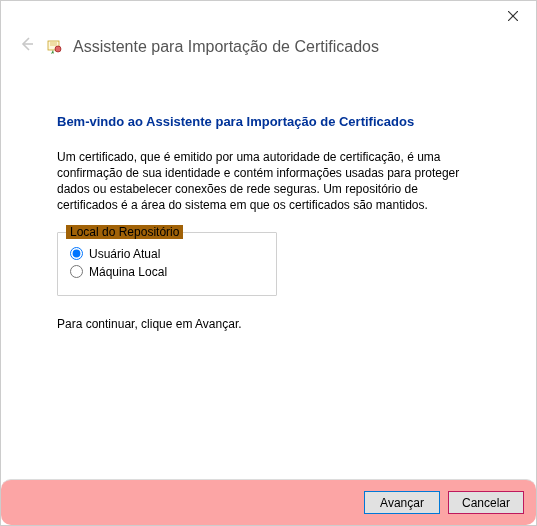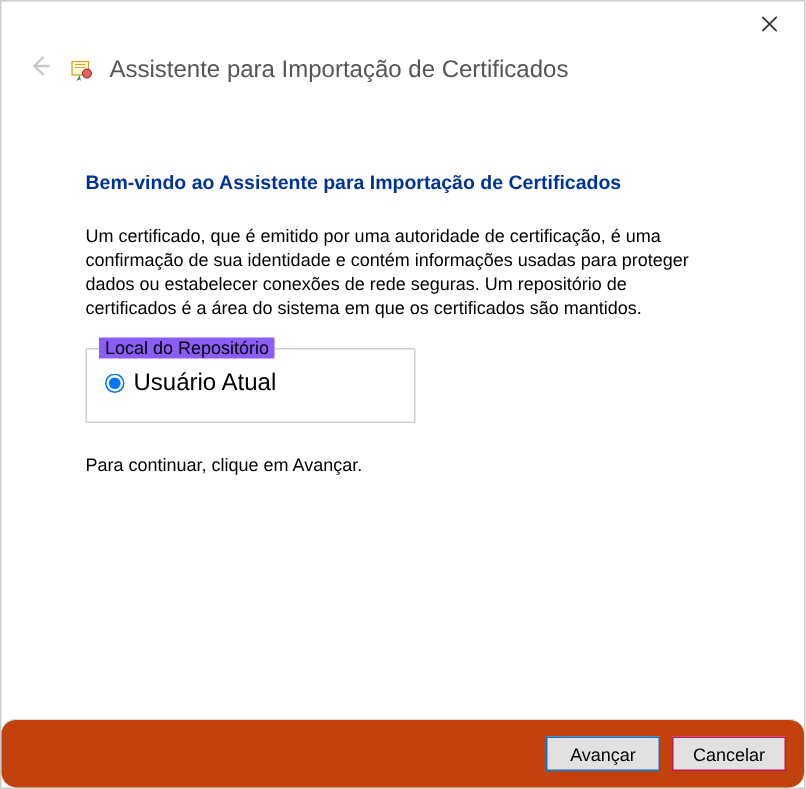--- a/index.html
+++ b/index.html
@@ -78,46 +78,46 @@
       padding: 10px 12px 12px 12px;
       width: 220px;
       position: relative;
       margin-top: 4px;
       margin-bottom: 20px;
     }
     .groupbox-title {
       position: absolute;
       top: -8px;
       left: 8px;
-      background: #8b5cf6;
+      background: #a16207;
       padding: 0 4px;
       font-size: 12px;
       color: #000;
     }
     .radio-row {
       display: flex;
       align-items: center;
       gap: 6px;
       margin: 4px 0;
     }
     .radio-row input[type="radio"] {
       width: 13px;
       height: 13px;
     }
     .radio-row label {
-      font-size: 16px;
+      font-size: 12px;
     }
     .footer {
       position: absolute;
       bottom: 0;
       left: 0;
       right: 0;
       height: 46px;
       border-top: 1px solid #dcdcdc;
-      background: #c2410c;
+      background: #fca5a5;
       display: flex;
       align-items: center;
       justify-content: flex-end;
       padding: 0 12px;
       gap: 8px;
       border-radius: 10px;
     }
     .btn {
       min-width: 76px;
       height: 23px;
@@ -169,20 +169,24 @@
   <div class="heading">Bem-vindo ao Assistente para Importação de Certificados</div>
 
   <div class="para">Um certificado, que é emitido por uma autoridade de certificação, é uma confirmação de sua identidade e contém informações usadas para proteger dados ou estabelecer conexões de rede seguras. Um repositório de certificados é a área do sistema em que os certificados são mantidos.</div>
 
   <div class="groupbox">
     <div class="groupbox-title">Local do Repositório</div>
     <div class="radio-row">
       <input type="radio" name="storeloc" id="r1" checked="" style="">
       <label for="r1">Usuário Atual</label>
     </div>
+    <div class="radio-row">
+      <input type="radio" name="storeloc" id="r2" style="">
+      <label for="r2">Máquina Local</label>
+    </div>
   </div>
 
   <div class="para">Para continuar, clique em Avançar.</div>
 </div>
 
 <div class="footer">
   <button class="btn primary">Avançar</button>
   <button class="btn">Cancelar</button>
 </div>
 

